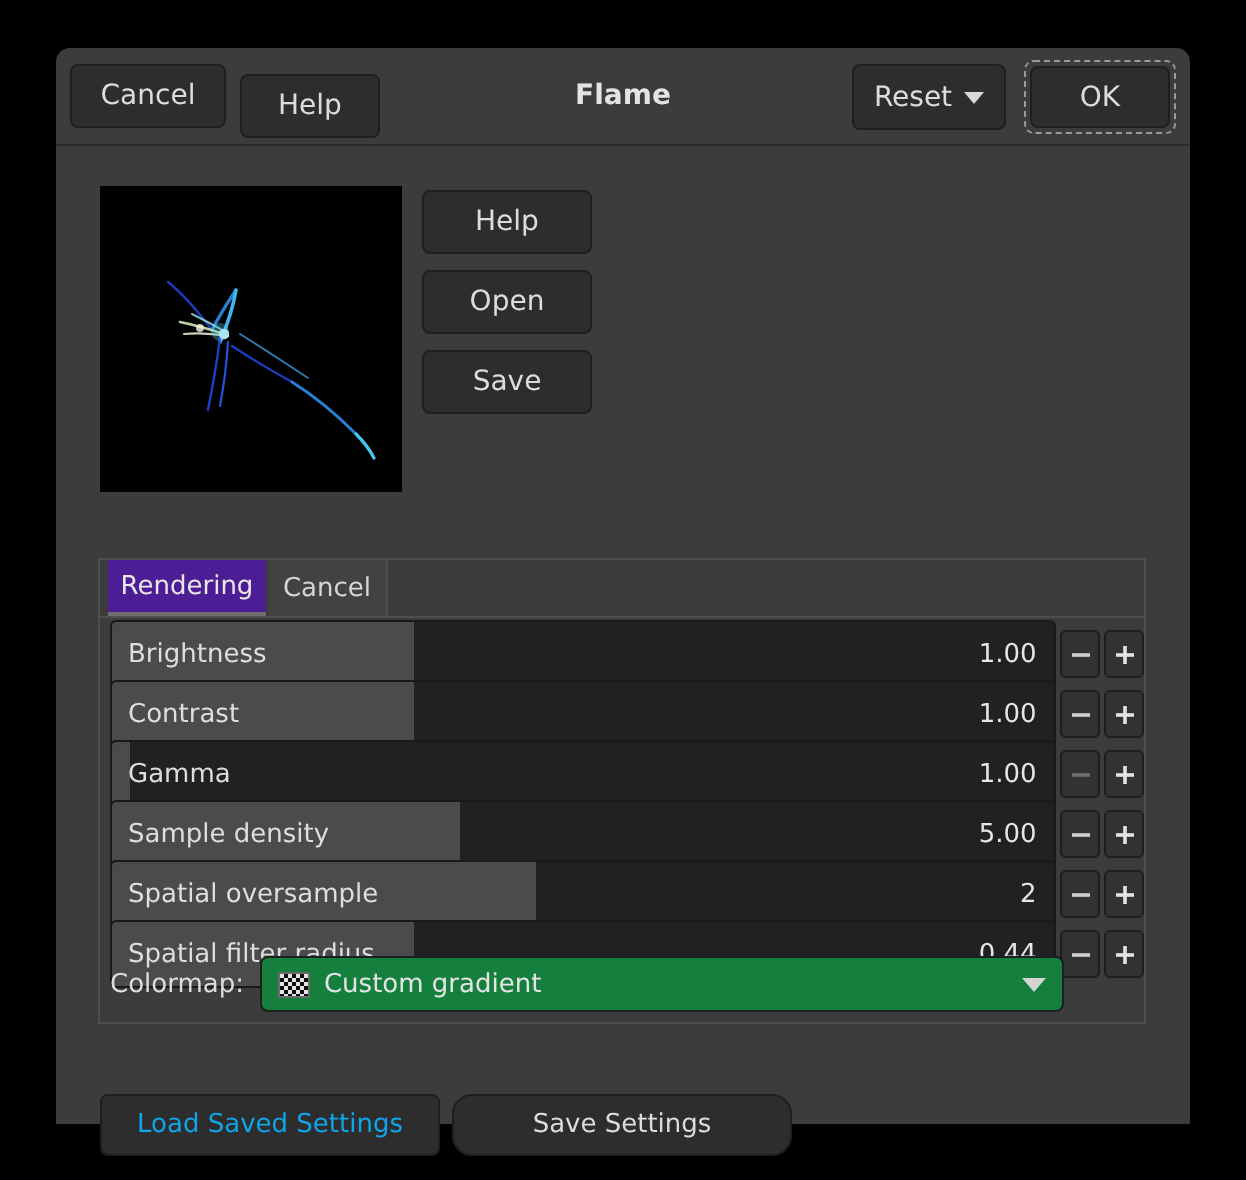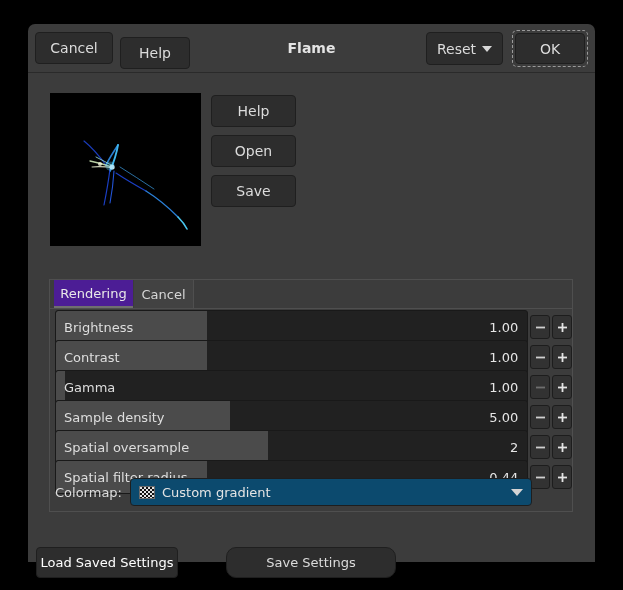--- a/index.html
+++ b/index.html
@@ -226,21 +226,21 @@
     box-sizing: border-box;
   }
   .cmap-label {
     font-size: 13px;
     color: #dedede;
     margin-right: 8px;
   }
   .cmap-combo {
     position: relative;
     width: 402px; height: 28px;
-    background: #0c4a6e;
+    background: #15803d;
     border: 1px solid #1e1e1e;
     border-radius: 4px;
     box-sizing: border-box;
     display: flex;
     align-items: center;
     padding: 0 8px;
     cursor: pointer;
   }
   .cmap-swatch {
     width: 16px; height: 13px;
@@ -273,23 +273,23 @@
     position: absolute;
     left: 0; right: 0; top: 452px;
     height: 60px;
   }
   .foot-btn {
     position: absolute;
     height: 31px;
     font-size: 13px;
   }
   .foot-load {
-    left: 8px; top: 22px;
-    width: 142px;
-    color: #ffffff;
+    left: 22px; top: 22px;
+    width: 170px;
+    color: #0ea5e9;
     cursor: default;
   }
   .foot-save {
     left: 198px; top: 22px;
     width: 170px;
     border-radius: 10px;
   }
 </style>
 </head>
 <body>

